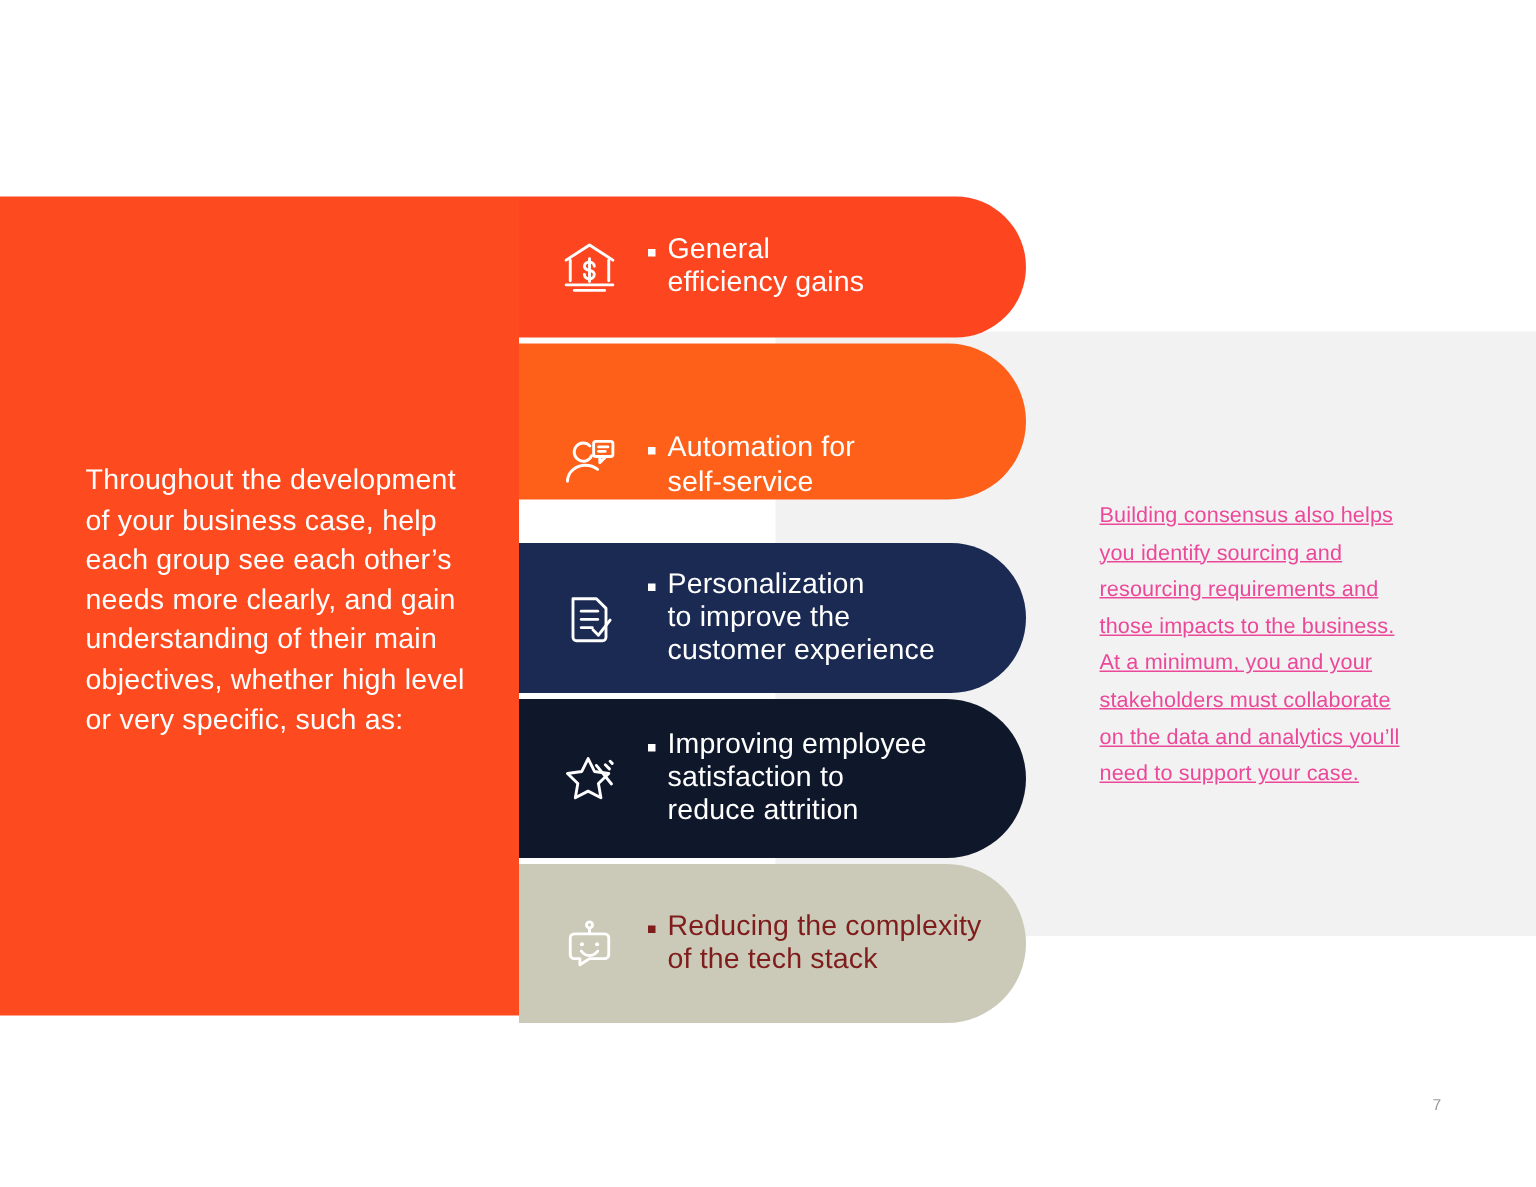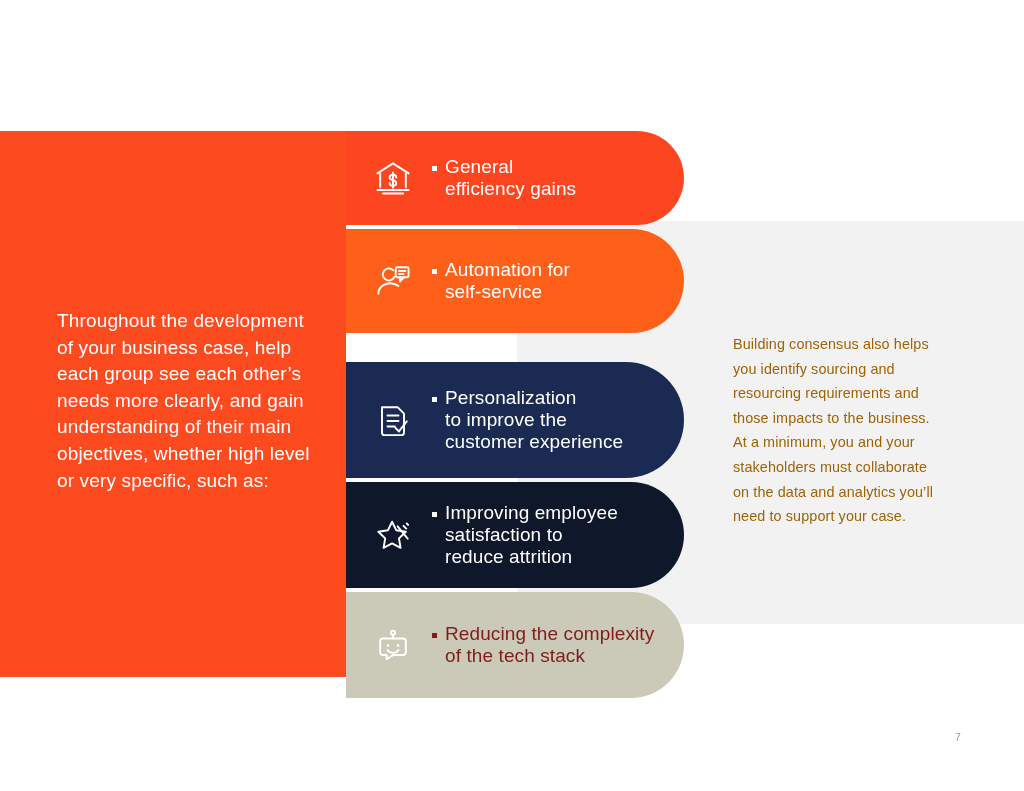--- a/index.html
+++ b/index.html
@@ -148,21 +148,21 @@
   <div class="orange-block" style="background: rgb(253, 74, 30);"></div>
 
   <div class="left-copy" style="color: rgb(255, 255, 255);">Throughout the development
 of your business case, help
 each group see each other’s
 needs more clearly, and gain
 understanding of their main
 objectives, whether high level
 or very specific, such as:</div>
 
-  <div class="right-copy" style="color: #a16207;">Building consensus also helps
+  <div class="right-copy" style="color: #ec4899; text-decoration: underline;">Building consensus also helps
 you identify sourcing and
 resourcing requirements and
 those impacts to the business.
 At a minimum, you and your
 stakeholders must collaborate
 on the data and analytics you’ll
 need to support your case.</div>
 
   <div class="pill-stack">
 
@@ -178,39 +178,39 @@
           <path d="M24 18 L24 34.5"></path>
         </svg>
       </div>
       <div class="pill-text-wrap">
         <span class="pill-bullet"></span>
         <span class="pill-label">General
 efficiency gains</span>
       </div>
     </div>
 
-    <div class="pill" id="pill-1" style="background: rgb(255, 96, 25); color: rgb(255, 255, 255); height: 104px;">
+    <div class="pill" id="pill-1" style="background: rgb(255, 96, 25); color: rgb(255, 255, 255); height: 104px; align-items: flex-end;">
       <div class="pill-icon">
         <svg viewBox="0 0 48 48" fill="none" stroke="#ffffff" stroke-width="2.1" stroke-linecap="round" stroke-linejoin="round">
           <path d="M25.5 19.5 a6.6 6.6 0 1 1 -1.2 -7.2"></path>
           <path d="M8 38 c0-7.2 6.5-11.6 13-11.6 c3.2 0 6.4 1 8.9 3"></path>
           <rect x="27" y="9" width="14" height="11" rx="1.6"></rect>
           <path d="M31.5 20 L31.5 24.6 L36 20"></path>
           <path d="M30.6 13 L37.4 13"></path>
           <path d="M30.6 16.3 L35.4 16.3"></path>
         </svg>
       </div>
       <div class="pill-text-wrap">
         <span class="pill-bullet"></span>
         <span class="pill-label">Automation for
 self-service</span>
       </div>
     </div>
 
-    <div class="pill" id="pill-2" style="background: rgb(27, 42, 82); color: rgb(255, 255, 255); height: 116px; margin-top: 29px;">
+    <div class="pill" id="pill-2" style="background: rgb(27, 42, 82); color: rgb(255, 255, 255); height: 100px; margin-top: 29px;">
       <div class="pill-icon">
         <svg viewBox="0 0 48 48" fill="none" stroke="#ffffff" stroke-width="2.1" stroke-linecap="round" stroke-linejoin="round">
           <path d="M12 10 h17 l7 7 v21 a2.5 2.5 0 0 1 -2.5 2.5 H14.5 A2.5 2.5 0 0 1 12 38 Z"></path>
           <path d="M18 19 L30 19"></path>
           <path d="M18 25 L30 25"></path>
           <path d="M18 31 L26 31"></path>
           <path d="M26.5 32.5 L30.5 36.5 L39 25.5"></path>
         </svg>
       </div>
       <div class="pill-text-wrap">

